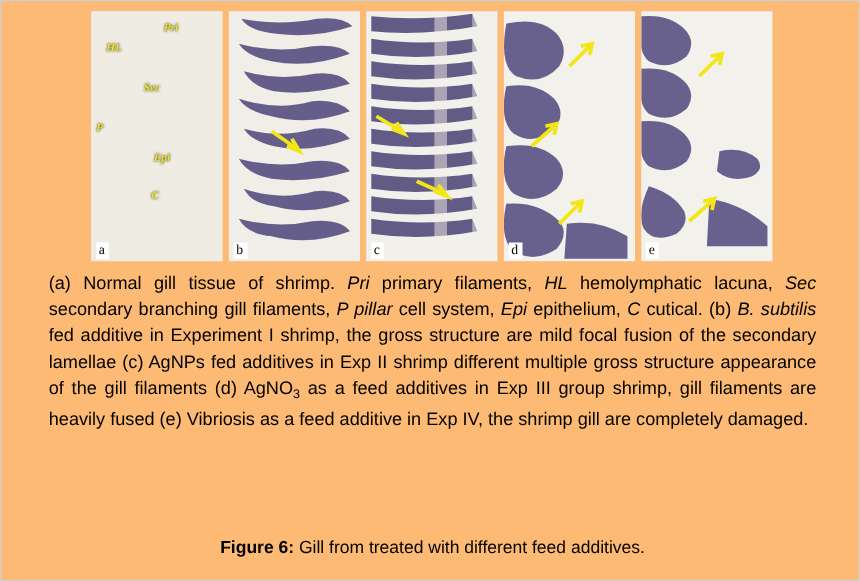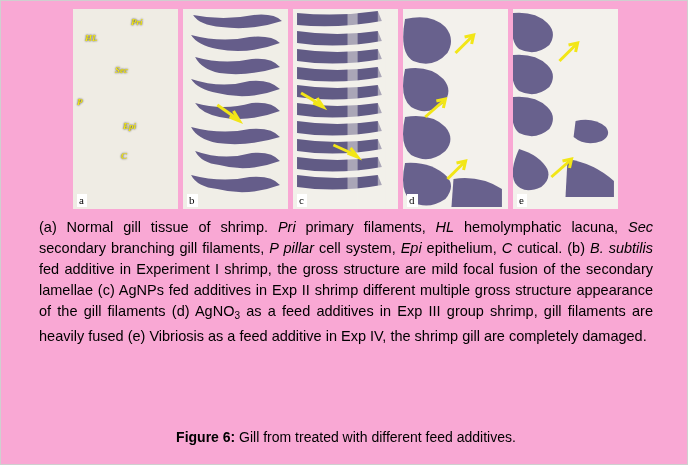--- a/index.html
+++ b/index.html
@@ -13,21 +13,21 @@
     font-family: "Liberation Sans", sans-serif;
     color: #000000;
     overflow: hidden;
   }
   .page {
     position: relative;
     width: 688px;
     height: 465px;
     box-sizing: border-box;
     border: 1px solid #cfcfcf;
-    background: #f9a8d4;
+    background: #fdba74;
   }
   
   .figure-strip {
     position: absolute;
     left: 72px;
     top: 8px;
     width: 545px;
     height: 200px;
     display: flex;
     gap: 5px;

